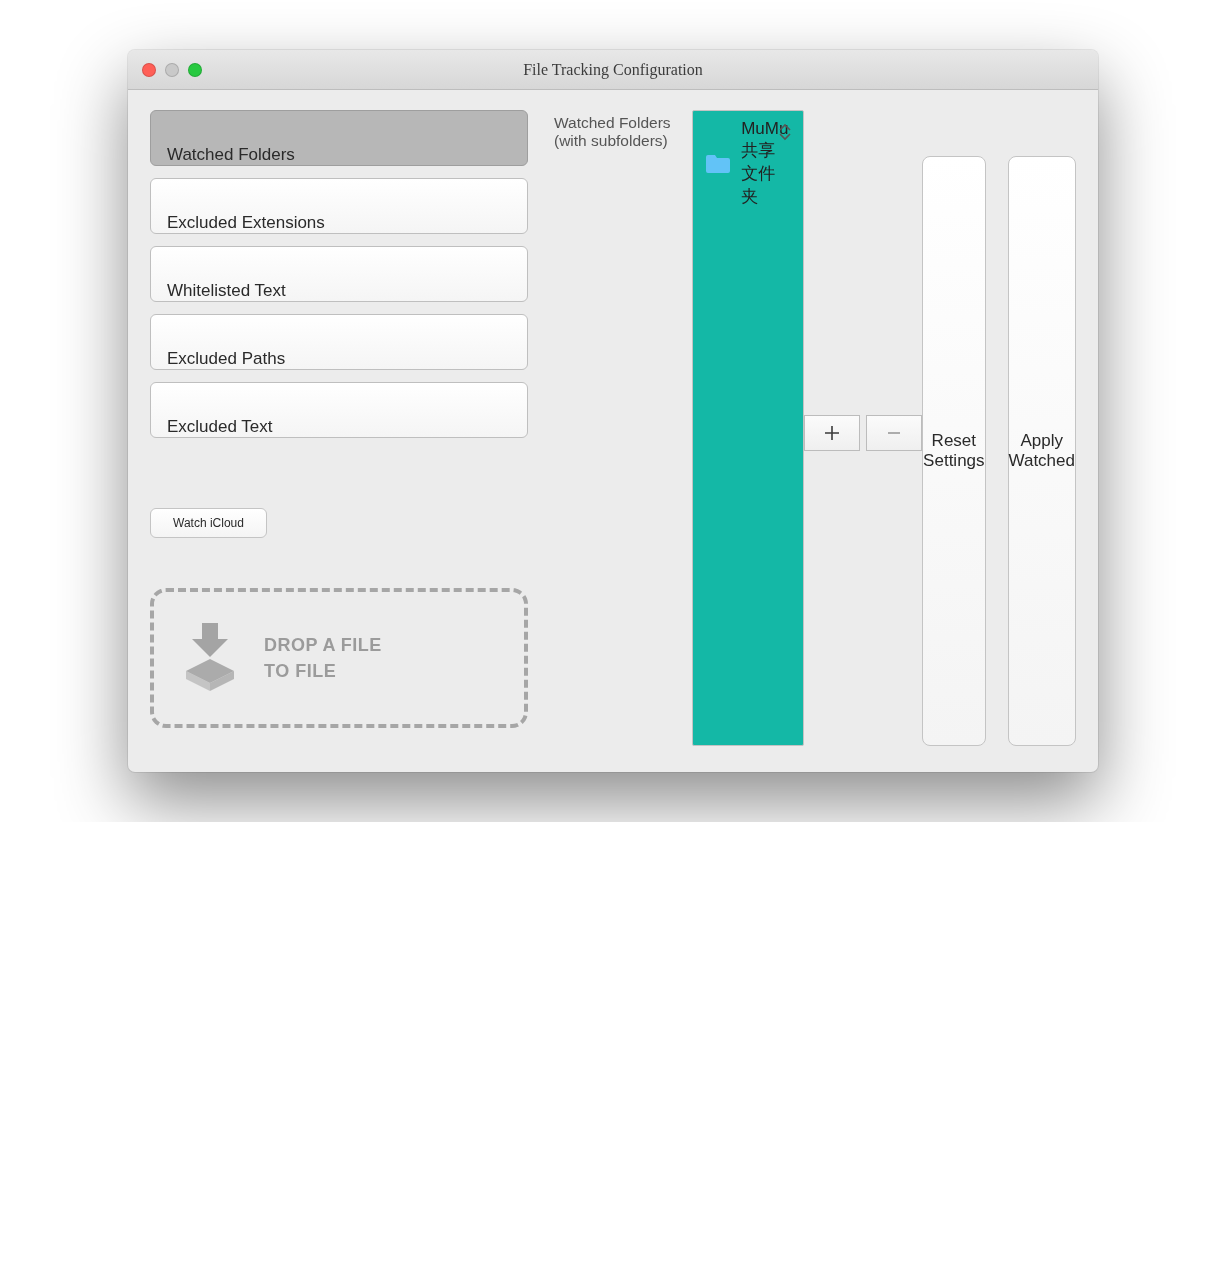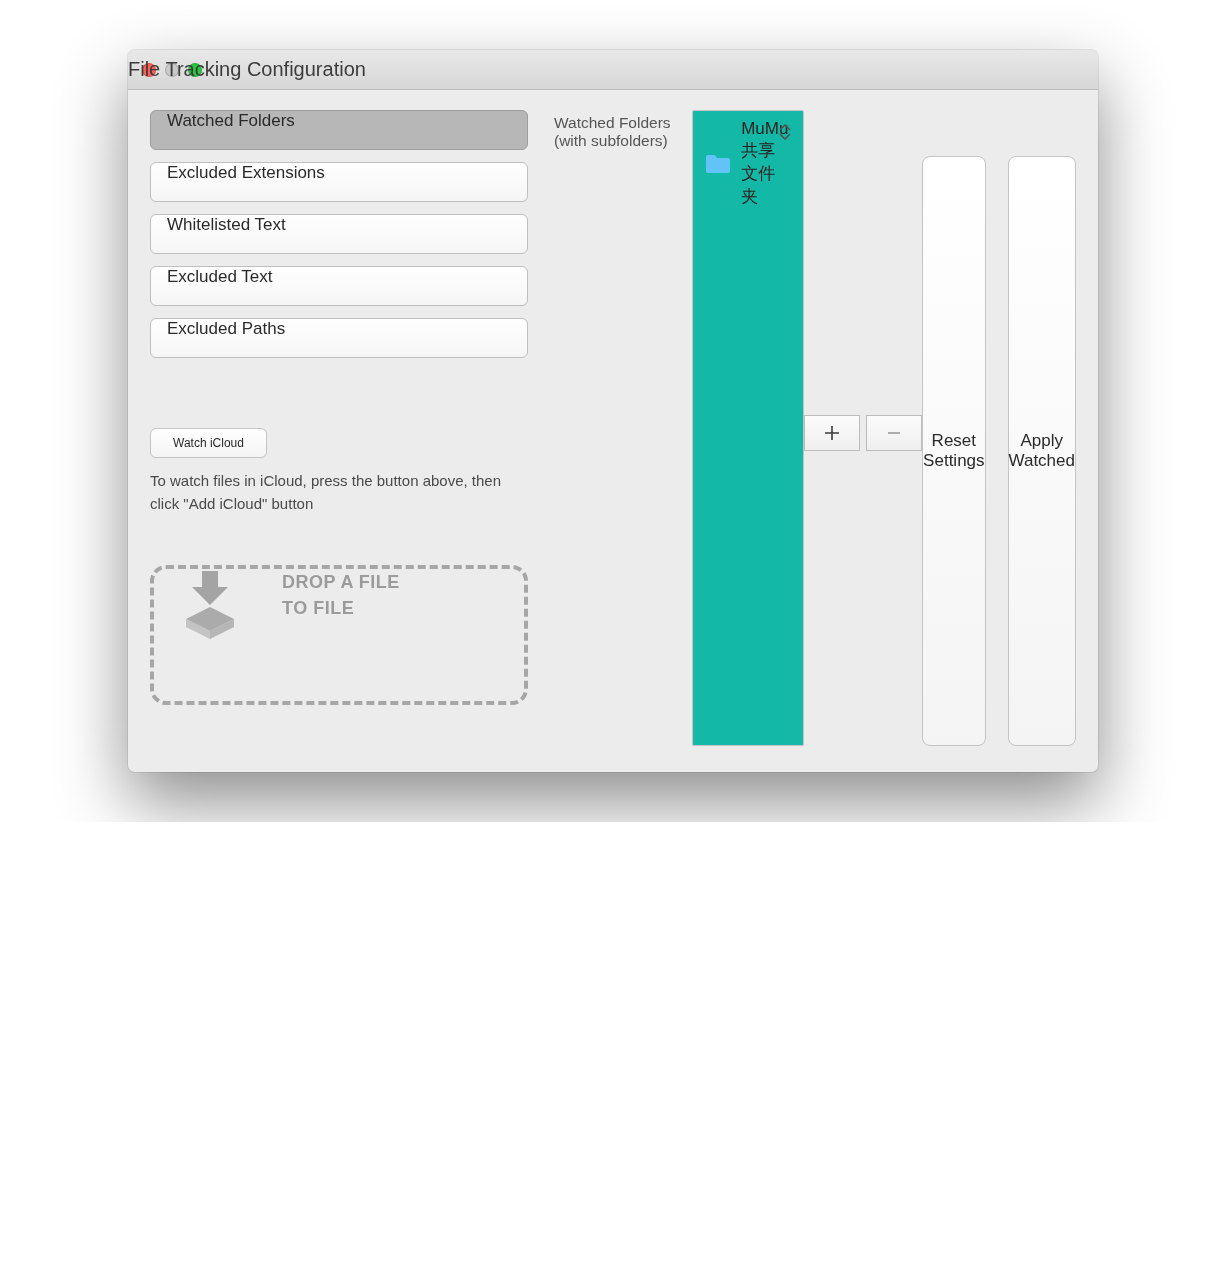--- a/index.html
+++ b/index.html
@@ -35,43 +35,44 @@
       width: 14px; height: 14px;
       border-radius: 50%;
       border: 0.5px solid rgba(0,0,0,0.15);
     }
     .tl.red { background: #ff5f57; }
     .tl.yellow { background: #c9c9c9; }
     .tl.green { background: #28c940; }
     .title {
       position: absolute;
       left: 0; right: 0;
-      text-align: left;
-      font-size: 20px;
+      text-align: center;
+      font-size: 16px;
       color: #3c3c3c;
       pointer-events: none;
+      font-family: Liberation Serif, serif;
     }
     .content {
       display: flex;
       padding: 20px 22px 26px 22px;
       gap: 22px;
     }
     .left {
       width: 378px;
       display: flex;
       flex-direction: column;
     }
     .tablist { display: flex; flex-direction: column; gap: 12px; }
     .tab {
-      height: 40px;
+      height: 56px;
       border-radius: 6px;
       border: 1px solid #bfbfbf;
       background: linear-gradient(#ffffff, #f5f5f5);
       display: flex;
-      align-items: flex-start;
+      align-items: flex-end;
       padding: 0 16px;
       font-size: 17px;
       color: #2a2a2a;
       cursor: pointer;
     }
     .tab.selected {
       background: #b7b7b7;
       border-color: #9e9e9e;
     }
     .icloud-section { margin-top: 70px; }
@@ -89,22 +90,22 @@
       font-size: 15px;
       color: #4a4a4a;
       line-height: 1.5;
     }
     .dropzone {
       margin-top: 50px;
       height: 140px;
       border: 4px dashed #a6a6a6;
       border-radius: 16px;
       display: flex;
-      align-items: flex-start;
-      gap: 44px;
+      align-items: center;
+      gap: 26px;
       padding: 0 28px;
     }
     .dropzone .dz-icon {
       width: 56px;
       flex-shrink: 0;
       color: #a4a4a4;
     }
     .dropzone .dz-text {
       font-weight: 700;
       font-size: 18px;
@@ -206,30 +207,29 @@
         <div class="tab selected">
           <span>Watched Folders</span>
         </div>
         <div class="tab">
           <span>Excluded Extensions</span>
         </div>
         <div class="tab">
           <span>Whitelisted Text</span>
         </div>
         <div class="tab">
+          <span>Excluded Paths</span>
+        </div>
+        <div class="tab">
           <span>Excluded Text</span>
-        </div>
-        <div class="tab">
-          <span>Excluded Paths</span>
         </div>
       </div>
 
       <div class="icloud-section">
         <button class="btn">Watch iCloud</button>
-        <div class="icloud-hint">To watch files in iCloud, press the button above, then click "Add iCloud" button</div>
       </div>
 
       <div class="dropzone">
         <div class="dz-icon">
           <svg viewBox="0 0 56 70" fill="currentColor">
             <path d="M28 0 L20 0 L20 16 L10 16 L28 34 L46 16 L36 16 L36 0 Z" transform="translate(0,2)"></path>
             <path d="M4 50 L28 38 L52 50 L28 62 Z" opacity="0.9"></path>
             <path d="M4 50 L4 58 L28 70 L28 62 Z" opacity="0.55"></path>
             <path d="M52 50 L52 58 L28 70 L28 62 Z" opacity="0.75"></path>
           </svg>

